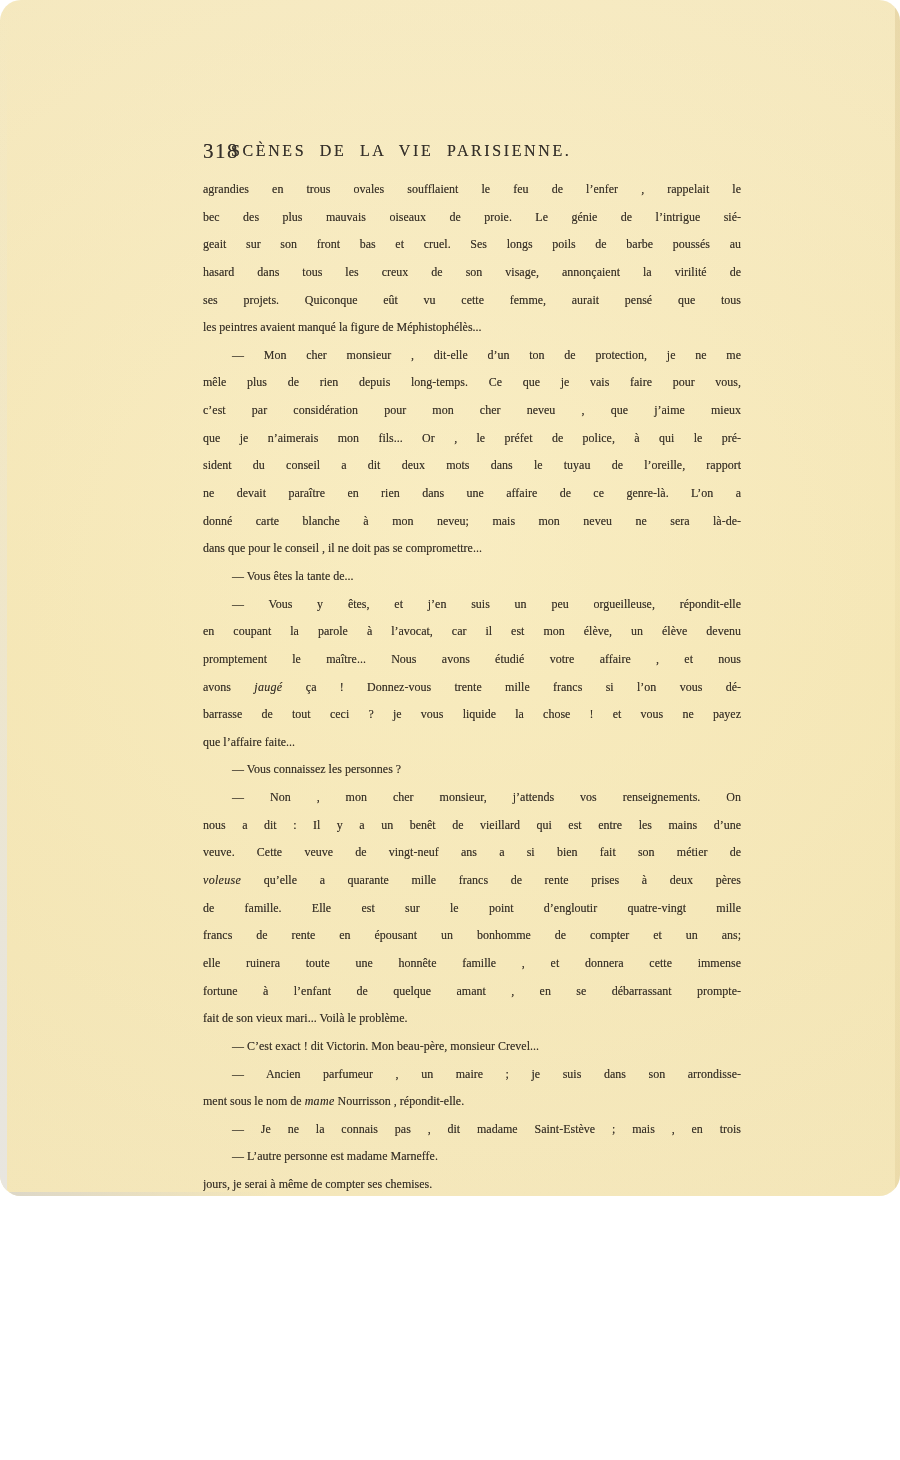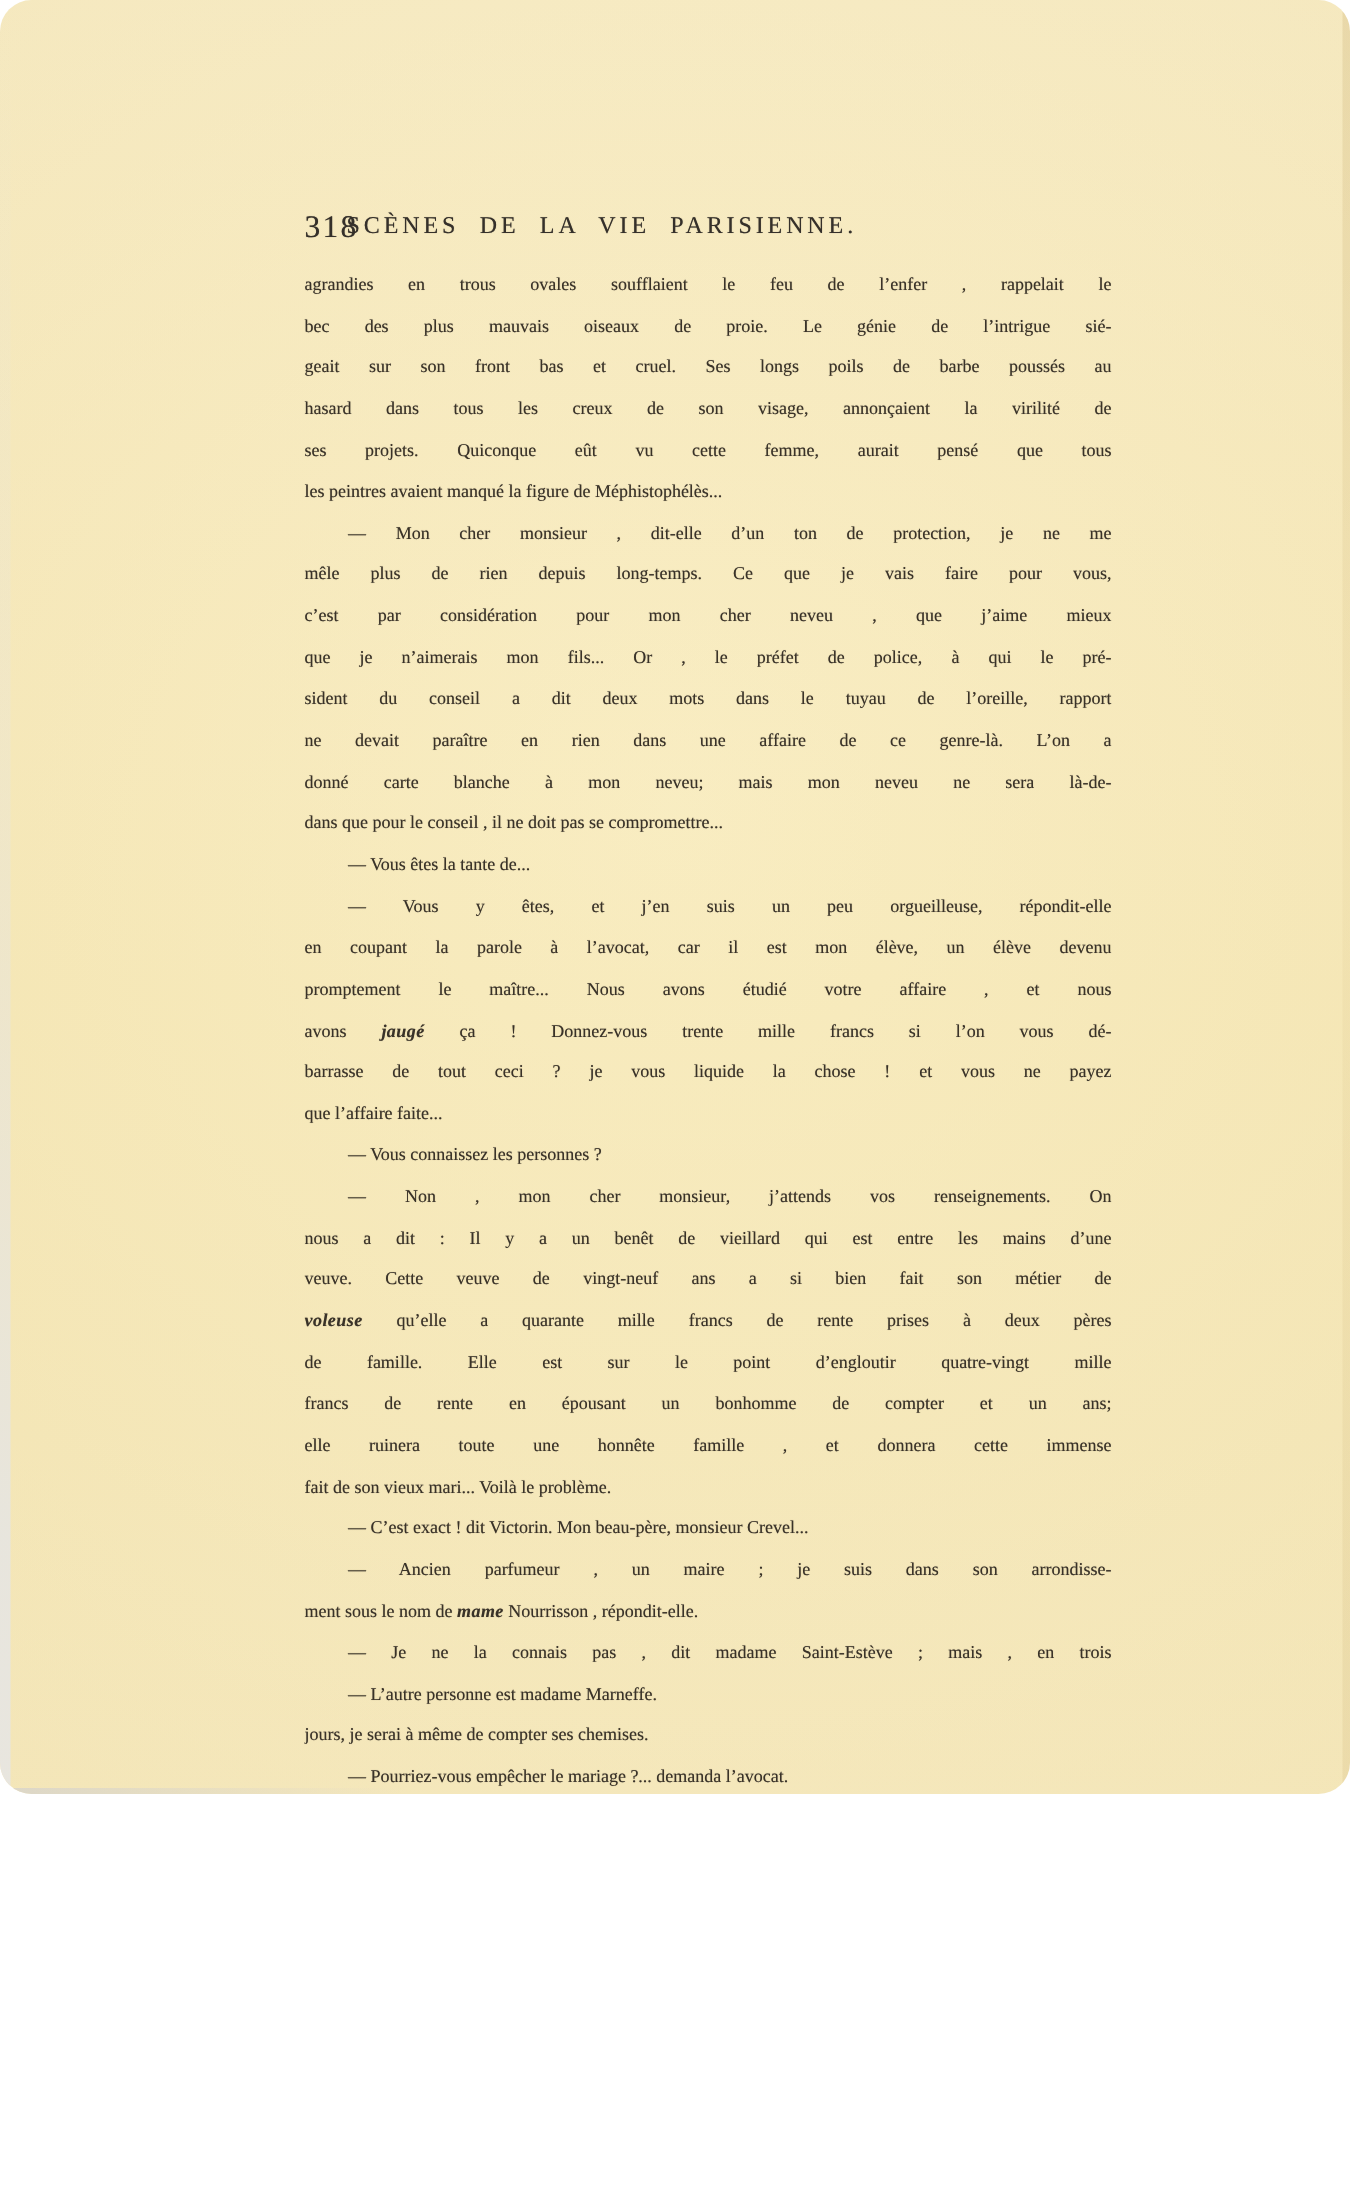--- a/index.html
+++ b/index.html
@@ -61,21 +61,21 @@
   .line {
     height: 27.65px;
     line-height: 27.65px;
     overflow: hidden;
     text-align: justify;
     text-align-last: justify;
     white-space: normal;
   }
   .line.indent { padding-left: 29px; }
   .line.last { text-align-last: left; }
-  .line i { font-style: italic; letter-spacing: 0.3px; font-weight: bold; }
+  .line i { font-style: italic; letter-spacing: 0.3px; }
 </style>
 </head>
 <body>
 
 <div class="scan-page">
   <div class="header-row">
     <span class="page-number">318</span>
     <span class="running-header">SCÈNES DE LA VIE PARISIENNE.</span>
   </div>
 
@@ -102,20 +102,21 @@
       <div class="line">barrasse de tout ceci ? je vous liquide la chose ! et vous ne payez</div>
       <div class="line last">que l’affaire faite...</div>
       <div class="line indent last">— Vous connaissez les personnes ?</div>
       <div class="line indent">— Non , mon cher monsieur, j’attends vos renseignements. On</div>
       <div class="line">nous a dit : Il y a un benêt de vieillard qui est entre les mains d’une</div>
       <div class="line">veuve. Cette veuve de vingt-neuf ans a si bien fait son métier de</div>
       <div class="line"><i>voleuse</i> qu’elle a quarante mille francs de rente prises à deux pères</div>
       <div class="line">de famille. Elle est sur le point d’engloutir quatre-vingt mille</div>
       <div class="line">francs de rente en épousant un bonhomme de compter et un ans;</div>
       <div class="line">elle ruinera toute une honnête famille , et donnera cette immense</div>
+      <div class="line">fortune à l’enfant de quelque amant , en se débarrassant prompte-</div>
       <div class="line last">fait de son vieux mari... Voilà le problème.</div>
       <div class="line indent last">— C’est exact ! dit Victorin. Mon beau-père, monsieur Crevel...</div>
       <div class="line indent">— Ancien parfumeur , un maire ; je suis dans son arrondisse-</div>
       <div class="line last">ment sous le nom de <i>mame</i> Nourrisson , répondit-elle.</div>
       <div class="line indent">— Je ne la connais pas , dit madame Saint-Estève ; mais , en trois</div>
       <div class="line indent last">— L’autre personne est madame Marneffe.</div>
       <div class="line last">jours, je serai à même de compter ses chemises.</div>
       <div class="line indent last">— Pourriez-vous empêcher le mariage ?... demanda l’avocat.</div>
     </div>
 

